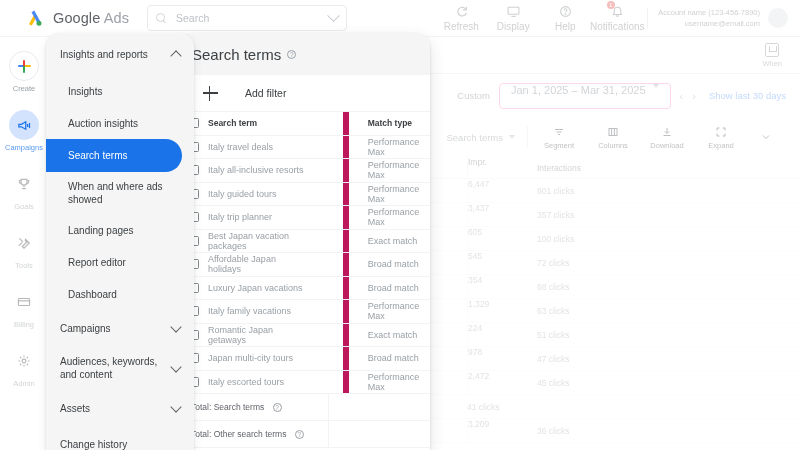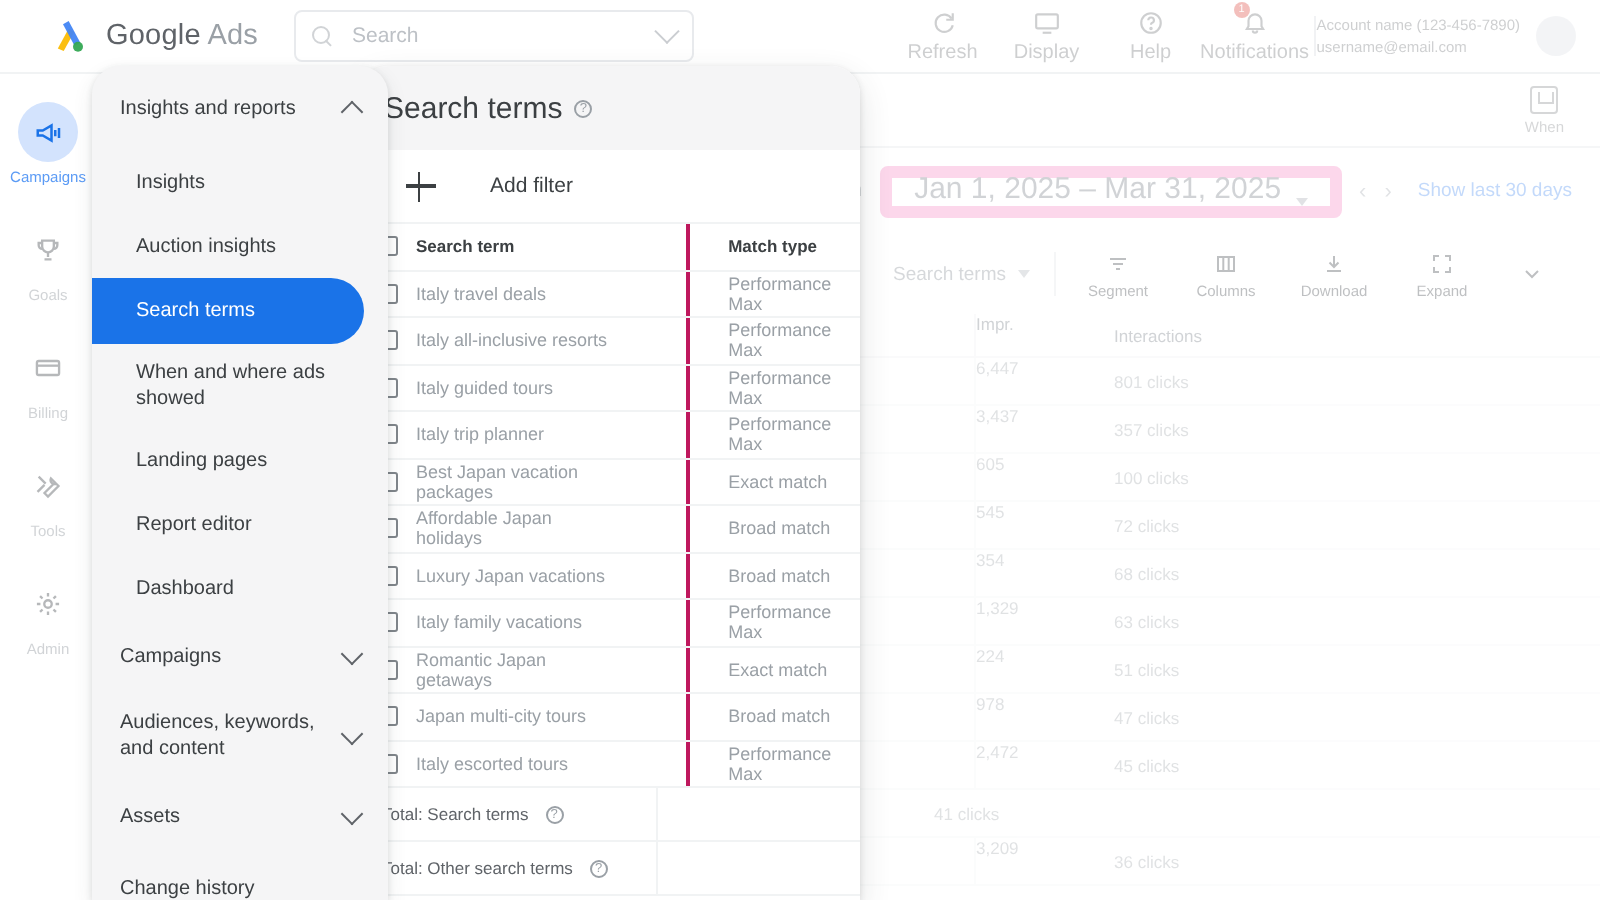--- a/index.html
+++ b/index.html
@@ -35,21 +35,21 @@
   .chev { width:9px;height:9px;border-right:1.3px solid #bdc1c6;border-bottom:1.3px solid #bdc1c6;transform:rotate(45deg) translate(-2px,-2px);opacity:.8;}
 
   .top-actions { margin-left:auto; display:flex; align-items:center; padding-right:12px; }
   .tact { width:52px; display:flex; flex-direction:column; align-items:center; gap:2px; opacity:.30; }
   .tact .glyph { height:15px; display:flex; align-items:center; justify-content:center; color:#5f6368; font-size:13px; position:relative;}
   .tact .lbl { font-size:10px; color:#5f6368; }
   .badge {
     position:absolute; top:-3px; right:9px; width:8px;height:8px;border-radius:50%;
     background:#d93025; color:#fff; font-size:5.5px; line-height:8px; text-align:center;
   }
-  .acct { margin:0 8px 0 0; opacity:.30; }
+  .acct { text-align:right; margin:0 8px 0 10px; opacity:.30; }
   .acct div { font-size:7.5px; color:#5f6368; line-height:11px; }
   .avatar { width:20px;height:20px;border-radius:50%;background:#e8eaed; opacity:.5;}
   .vdiv { width:1px; height:20px; background:#e8eaed; margin-left:4px; opacity:.6;}
 
   
   .rail {
     position:absolute; top:37px; left:0; width:48px; height:413px;
     background:#fff; display:flex; flex-direction:column; align-items:center;
     padding-top:14px; z-index:4;
   }
@@ -79,22 +79,22 @@
   }
   .bg-addfilter { font-size:9.5px; color:#9aa0a6; margin-left:16px; opacity:.5; }
   .save-btn { margin-left:auto; margin-right:18px; display:flex;flex-direction:column;align-items:center;gap:2px;opacity:.25;}
   .save-ic { width:14px;height:14px;border:1.2px solid #5f6368;border-radius:2px; position:relative;}
   .save-ic::after{content:"";position:absolute;left:3px;top:2px;width:6px;height:5px;border:1.2px solid #5f6368;border-top:none;}
   .save-lbl { font-size:7.5px;color:#5f6368;}
 
   .bg-daterow { height:43px; display:flex; align-items:center; justify-content:flex-end; padding-right:14px; opacity:.45;}
   .custom-lbl { font-size:9.5px;color:#9aa0a6;margin-right:9px;}
   .date-pick {
-    border:6px solid #f9a8d4;border-radius:4px;height:26px;padding:0 11px;
-    display:flex;align-items:flex-end;gap:7px;font-size:15px;color:#9aa0a6;
+    border:1px solid #f9a8d4;border-radius:4px;height:26px;padding:0 11px;
+    display:flex;align-items:flex-start;gap:7px;font-size:11px;color:#9aa0a6;
   }
   .tri { width:0;height:0;border-left:3.5px solid transparent;border-right:3.5px solid transparent;border-top:4px solid #bdc1c6;}
   .arrowbtn { font-size:11px;color:#bdc1c6;margin-left:9px;}
   .showlast { font-size:9.5px;color:#7bacf5;margin-left:13px;}
 
   .bg-tools { height:40px; display:flex; align-items:center; justify-content:flex-end; padding-right:16px; opacity:.4; gap:0;}
   .st-label { font-size:9.5px;color:#9aa0a6;display:flex;align-items:center;gap:6px;margin-right:12px;}
   .tool-sep { width:1px;height:22px;background:#e8eaed;margin-right:4px;}
   .tool { width:54px;display:flex;flex-direction:column;align-items:center;gap:2px;}
   .tool .g { height:14px;display:flex;align-items:center;justify-content:center;color:#5f6368;font-size:12px;}
@@ -102,21 +102,21 @@
   .tool.caret { width:36px; }
 
   .bg-table { font-size:8.5px; }
   .bg-thead, .bg-trow { display:flex; align-items:center; border-bottom:1px solid #f5f6f7; height:24px; }
   .bg-thead { height:22px; color:#9aa0a6; opacity:.45; }
   .bg-trow { opacity:.30; }
   .c-ae { width:112px; padding-left:10px; color:#9aa0a6; }
   .c-camp { width:114px; padding-left:10px; }
   .c-ag { width:75px; }
   .c-ct { width:118px; }
-  .c-impr { width:70px;margin-left:20px; }
+  .c-impr { width:70px; }
   .c-int  { width:90px; }
   .bg-trow .c-camp, .bg-trow .c-ag { color:#8ab4f8; }
   .bg-trow .c-ct, .bg-trow .c-impr, .bg-trow .c-int { color:#9aa0a6; }
   .vsep { border-left:1px solid #f5f6f7; height:100%; }
 
   
   .navpanel {
     position:absolute; top:33px; left:46px; width:148px; height:417px;
     background:#f5f5f6; border-top-left-radius:14px; border-top-right-radius:14px;
     z-index:8; overflow:hidden;
@@ -167,21 +167,21 @@
 
   .st-table { font-size:9px; }
   .st-hrow, .st-row {
     display:flex; align-items:center; height:23.5px; border-bottom:1px solid #f1f3f4;
   }
   .st-hrow { font-weight:700; color:#3c4043; font-size:8.5px; }
   .st-row { color:#9aa0a6; }
   .cbcell { width:28px; display:flex; align-items:center; justify-content:center; flex:0 0 auto; }
   .cb { width:10px;height:10px;border:1.3px solid #80868b;border-radius:1.5px;background:#fff;}
   .col-term { width:120px; }
-  .col-match { width:100px; padding-left:19px; border-left:2px solid #be185d; height:100%; display:flex; align-items:center;margin-left:35px;}
+  .col-match { width:100px; padding-left:19px; border-left:6px solid #be185d; height:100%; display:flex; align-items:center;margin-left:35px;}
   .st-total {
     display:flex;align-items:center;height:27px;border-bottom:1px solid #f1f3f4;
     font-size:8.5px;color:#5f6368; background:#fff;
   }
   .st-total .lab { padding-left:11px; width:148px; }
   .st-total .blank { width:100px; border-left:1px solid #f1f3f4; height:100%;}
 </style>
 </head>
 <body>
 
@@ -252,20 +252,26 @@
 
       <div class="acct">
         <div>Account name (123-456-7890)</div>
         <div>username@email.com</div>
       </div>
       <div class="avatar"></div>
     </div>
   </div>
 
   <div class="rail">
+    <div class="rail-item">
+      <div class="rail-ic create">
+          <span class="plus"></span>
+        </div>
+      <div class="rail-lbl">Create</div>
+    </div>
     <div class="rail-item sel">
       <div class="rail-ic active">
         <svg width="15" height="15" viewBox="0 0 24 24" fill="none" stroke="#1a73e8" stroke-width="2">
           <path d="M3 10v4h4l7 4V6l-7 4z"></path>
             <path d="M17 9.5v5M20 8v8"></path>
         </svg>
       </div>
       <div class="rail-lbl">Campaigns</div>
     </div>
     <div class="rail-item dim">
@@ -274,34 +280,34 @@
           <path d="M7 4h10v5a5 5 0 0 1-10 0z"></path>
             <path d="M7 6H4v2a3 3 0 0 0 3 3M17 6h3v2a3 3 0 0 1-3 3"></path>
             <path d="M12 14v4M9 20h6"></path>
         </svg>
       </div>
       <div class="rail-lbl">Goals</div>
     </div>
     <div class="rail-item dim">
       <div class="rail-ic">
         <svg width="14" height="14" viewBox="0 0 24 24" fill="none" stroke="#5f6368" stroke-width="2">
+          <path d="M14.5 5.5a3.5 3.5 0 0 0 4.6 4.6L21 12l-9 9-3-3 9-9z"></path>
+            <path d="M4 4l6 6M3 17l6-6"></path>
+        </svg>
+      </div>
+      <div class="rail-lbl">Tools</div>
+    </div>
+    <div class="rail-item dim">
+      <div class="rail-ic">
+        <svg width="14" height="14" viewBox="0 0 24 24" fill="none" stroke="#5f6368" stroke-width="2">
           <rect x="2.5" y="6" width="19" height="12" rx="1.5"></rect>
             <path d="M2.5 10h19"></path>
         </svg>
       </div>
       <div class="rail-lbl">Billing</div>
-    </div>
-    <div class="rail-item dim">
-      <div class="rail-ic">
-        <svg width="14" height="14" viewBox="0 0 24 24" fill="none" stroke="#5f6368" stroke-width="2">
-          <path d="M14.5 5.5a3.5 3.5 0 0 0 4.6 4.6L21 12l-9 9-3-3 9-9z"></path>
-            <path d="M4 4l6 6M3 17l6-6"></path>
-        </svg>
-      </div>
-      <div class="rail-lbl">Tools</div>
     </div>
     <div class="rail-item dim">
       <div class="rail-ic">
         <svg width="14" height="14" viewBox="0 0 24 24" fill="none" stroke="#5f6368" stroke-width="2">
           <circle cx="12" cy="12" r="3.2"></circle>
           <path d="M12 2.5v3M12 18.5v3M2.5 12h3M18.5 12h3M5.2 5.2l2.1 2.1M16.7 16.7l2.1 2.1M18.8 5.2l-2.1 2.1M7.3 16.7l-2.1 2.1"></path>
         </svg>
       </div>
       <div class="rail-lbl">Admin</div>
     </div>

